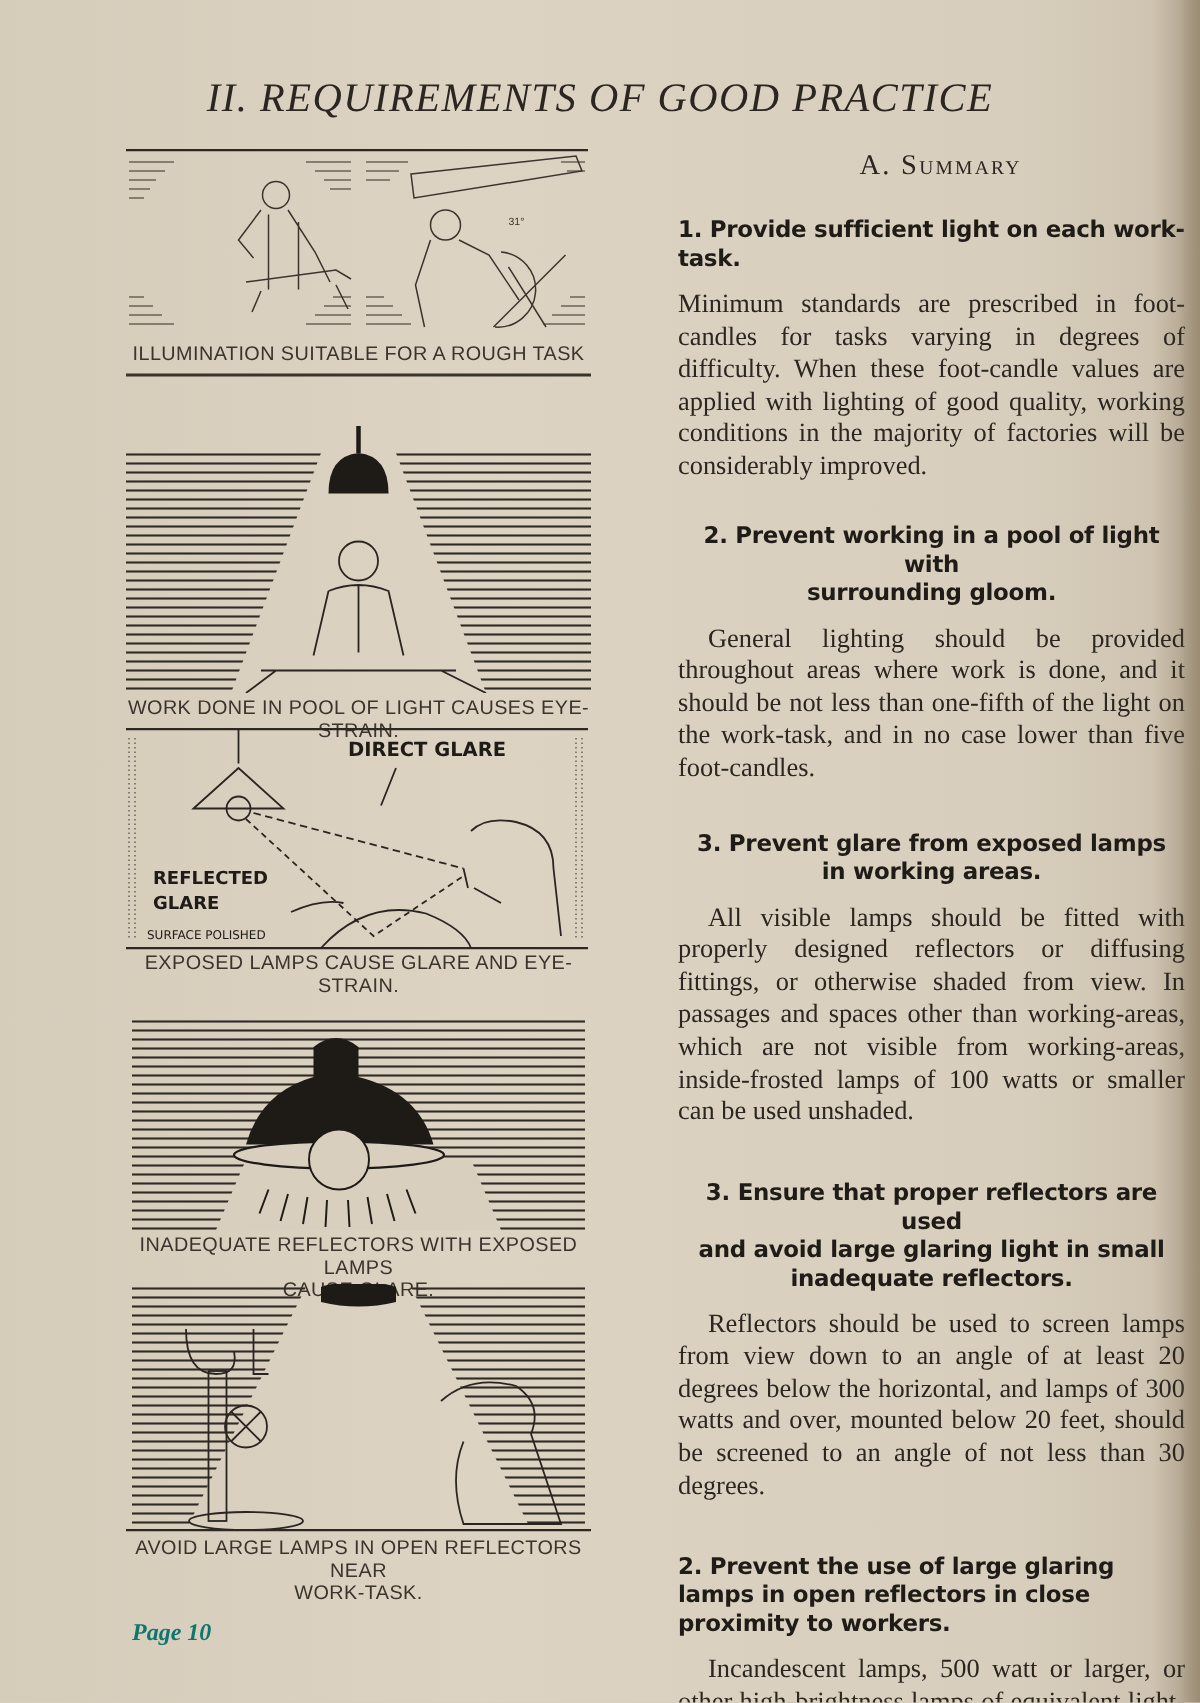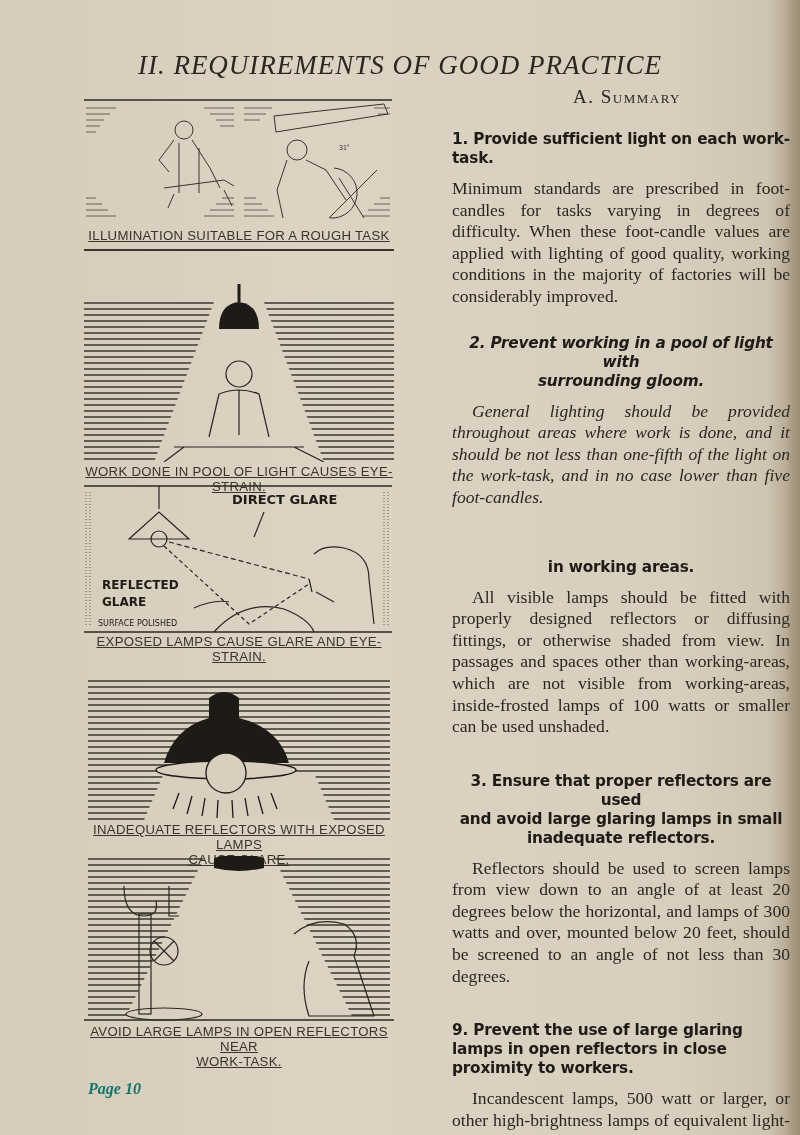--- a/index.html
+++ b/index.html
@@ -17,33 +17,33 @@
     text-align: center;
     font-family: "Liberation Serif", serif; font-style: italic;
     font-size: 27px; letter-spacing: 1px; color: #2b2620;
   }
   
   .fig { position: absolute; left: 84px; width: 310px; }
   .fig svg { display: block; }
   .caption {
     font-family: "Liberation Sans", sans-serif;
     font-size: 13.2px; color: #3a342c; text-align: center;
-    line-height: 15px; letter-spacing: 0.3px; text-transform: uppercase; text-decoration: underline;
+    line-height: 15px; letter-spacing: 0.3px; text-transform: uppercase;
   }
   .rule { height: 2px; background: #3a342c; margin: 6px 0 0 0; }
   .page-number {
     position: absolute; left: 88px; top: 1080px;
     font-family: "Liberation Serif", serif; font-style: italic; font-weight: bold;
     font-size: 16px; color: #0f766e;
   }
   
   .right { position: absolute; left: 452px; top: 80px; width: 338px; }
   .section-title {
     text-align: center; font-family: "Liberation Serif", serif;
-    font-size: 19px; letter-spacing: 1.5px; font-variant: small-caps; margin: 6px 0 22px 12px;
+    font-size: 19px; letter-spacing: 1.5px; font-variant: small-caps; margin: 20px 0 22px 12px;
   }
   .item { margin-bottom: 26px; }
   .item h3 {
     margin: 0 0 10px 0; font-family: "DejaVu Sans", sans-serif; font-weight: bold;
     font-size: 15.3px; line-height: 19px; color: #1f1b16; letter-spacing: -0.2px;
   }
   .item h3.center { text-align: center; }
   .item p {
     margin: 0; font-family: "Liberation Serif", serif; font-size: 17.6px;
     line-height: 21.6px; text-align: justify; color: #2b2620;
@@ -181,45 +181,45 @@
   <div class="page-number">Page 10</div>
 
   <div class="right">
     <div class="section-title">A. Summary</div>
 
     <div class="item">
       <h3>1. Provide sufficient light on each work-task.</h3>
       <p>Minimum standards are prescribed in foot-candles for tasks varying in degrees of difficulty. When these foot-candle values are applied with lighting of good quality, working conditions in the majority of factories will be considerably improved.</p>
     </div>
 
-    <div class="item" style="margin-top:17px;font-style:italic;">
+    <div class="item" style="margin-top:17px;">
       <h3 class="center">
         <span>2. Prevent working in a pool of light with</span><br>
         <span>surrounding gloom.</span>
       </h3>
       <p class="indent">General lighting should be provided throughout areas where work is done, and it should be not less than one-fifth of the light on the work-task, and in no case lower than five foot-candles.</p>
     </div>
 
     <div class="item" style="margin-top:30px;">
       <h3 class="center">
-        <br>
+        <span>3. Prevent glare from exposed lamps</span><br>
         <span>in working areas.</span>
       </h3>
       <p class="indent">All visible lamps should be fitted with properly designed reflectors or diffusing fittings, or otherwise shaded from view. In passages and spaces other than working-areas, which are not visible from working-areas, inside-frosted lamps of 100 watts or smaller can be used unshaded.</p>
     </div>
 
     <div class="item" style="margin-top:34px;">
       <h3 class="center">
         <span>3. Ensure that proper reflectors are used</span><br>
-        <span>and avoid large glaring lamps in small</span><br>
+        <span>and avoid large glaring light in small</span><br>
         <span>inadequate reflectors.</span>
       </h3>
       <p class="indent">Reflectors should be used to screen lamps from view down to an angle of at least 20 degrees below the horizontal, and lamps of 300 watts and over, mounted below 20 feet, should be screened to an angle of not less than 30 degrees.</p>
     </div>
 
     <div class="item" style="margin-top:34px;">
-      <h3>9. Prevent the use of large glaring lamps in open reflectors in close proximity to workers.</h3>
+      <h3>2. Prevent the use of large glaring lamps in open reflectors in close proximity to workers.</h3>
       <p class="indent">Incandescent lamps, 500 watt or larger, or other high-brightness lamps of equivalent light-output, should not be used in open-type reflectors if mounted less than 14 feet above the floor.</p>
     </div>
   </div>
 
   <div class="edge-shade"></div>
 </div>
 
 </body></html>

